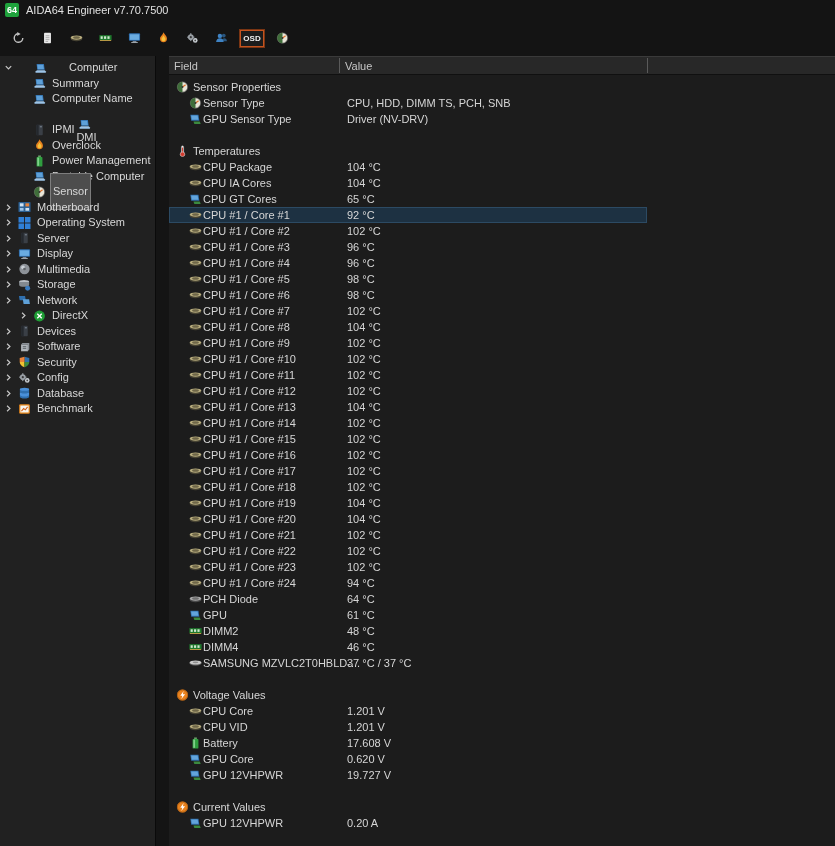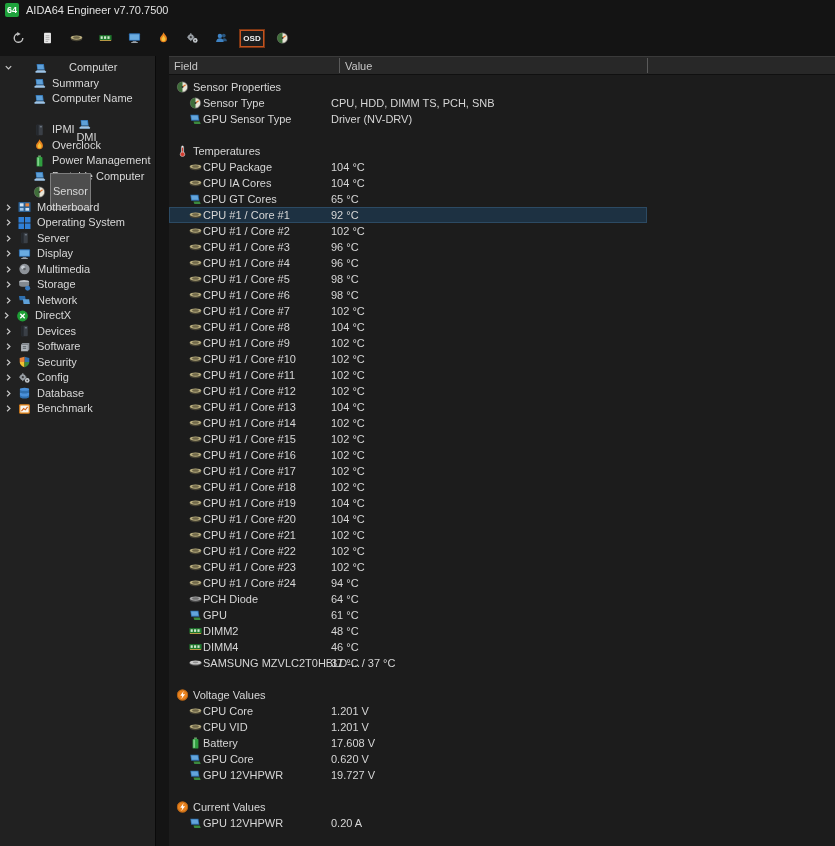--- a/index.html
+++ b/index.html
@@ -42,21 +42,21 @@
   .hcell{position:absolute;top:0;height:17px;display:flex;align-items:center;padding-left:5px;box-sizing:border-box;}
   .hdiv{position:absolute;top:1px;width:1px;height:15px;background:#5a5a5a;}
   #grid-body{position:relative;padding-top:4px;}
   .section{margin-bottom:16px;}
   .trow{position:relative;height:16px;display:flex;align-items:center;width:478px;box-sizing:border-box;}
   .sec-header{padding-left:6px;}
   .sec-header .icon{margin-right:4px;}
   .drow{padding-left:19px;}
   .drow .icon{margin-right:1px;}
   .trow .flabel{white-space:nowrap;}
-  .trow .fvalue{position:absolute;left:162px;white-space:nowrap;}
+  .trow .fvalue{position:absolute;left:178px;white-space:nowrap;}
   .trow.sel{background:#1d3142;outline:1px solid #2c4a63;outline-offset:-1px;}
 </style>
 </head>
 <body>
 
 <div id="app">
 
   <div id="titlebar">
     <div id="logo">64</div>
     <div id="title">AIDA64 Engineer v7.70.7500</div>
@@ -367,21 +367,21 @@
           </svg>
         </span>
         <span class="icon">
           <svg viewBox="0 0 14 12">
             <path d="M1 1.6h6.6l.8 4.8H1.8z" fill="#2f6fae"></path>
             <path d="M5.2 5.2h6.8l.8 5H6z" fill="#5ea0d8"></path>
           </svg>
         </span>
         <span class="tree-label">Network</span>
       </div>
-      <div class="tree-item" style="padding-left: 1px;">
+      <div class="tree-item" style="padding-left: 18px;">
         <span class="chev">
           <svg viewBox="0 0 10 10">
             <path d="M3.4 2l3.2 3-3.2 3" fill="none" stroke="#c8c8c8" stroke-width="1.3"></path>
           </svg>
         </span>
         <span class="icon">
           <svg viewBox="0 0 14 14">
             <circle cx="7" cy="7" r="6.3" fill="#1e9e35"></circle>
             <path d="M4.4 4.4l5.2 5.2M9.6 4.4L4.4 9.6" stroke="#fff" stroke-width="1.6"></path>
           </svg>

